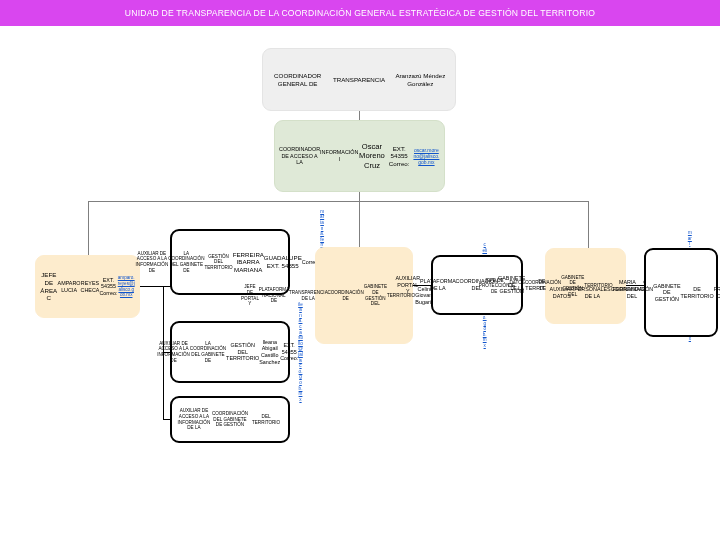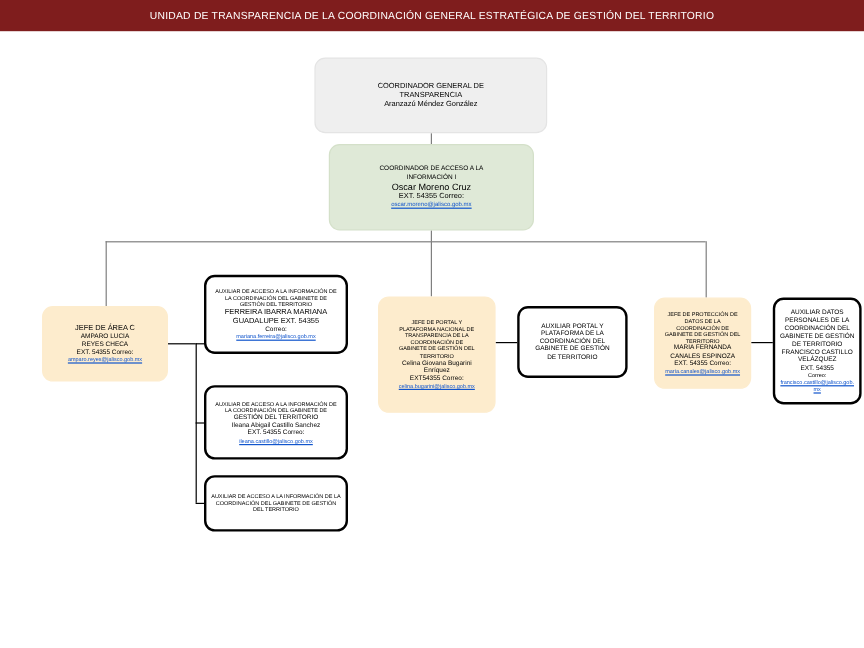--- a/index.html
+++ b/index.html
@@ -6,30 +6,30 @@
   body{
     width:720px;height:540px;background:#ffffff;overflow:hidden;
     font-family:"Liberation Sans", sans-serif;
     position:relative;
   }
   #canvas{position:relative;width:720px;height:540px;}
 
   
   .banner{
     position:absolute;left:0;top:0;width:720px;height:26px;
-    background:#7f1d1d;color:#ffffff;
+    background:#d946ef;color:#ffffff;
     display:flex;align-items:center;justify-content:center;
     font-size:8.6px;letter-spacing:.2px;text-align:center;
     white-space:nowrap;
   }
 
   
   .node{
     position:absolute;box-sizing:border-box;
-    display:flex;flex-direction:column;align-items:center;justify-content:center;
+    display:flex;flex-direction:row;align-items:center;justify-content:center;
     text-align:center;line-height:1.22;color:#000;
     padding:3px 4px;
   }
   .node .ln{display:block;width:100%;}
   .tiny{font-size:4.6px;}
   .sm{font-size:5.4px;}
   .md{font-size:6.2px;}
   .lg{font-size:7.6px;}
 
   .mail{

